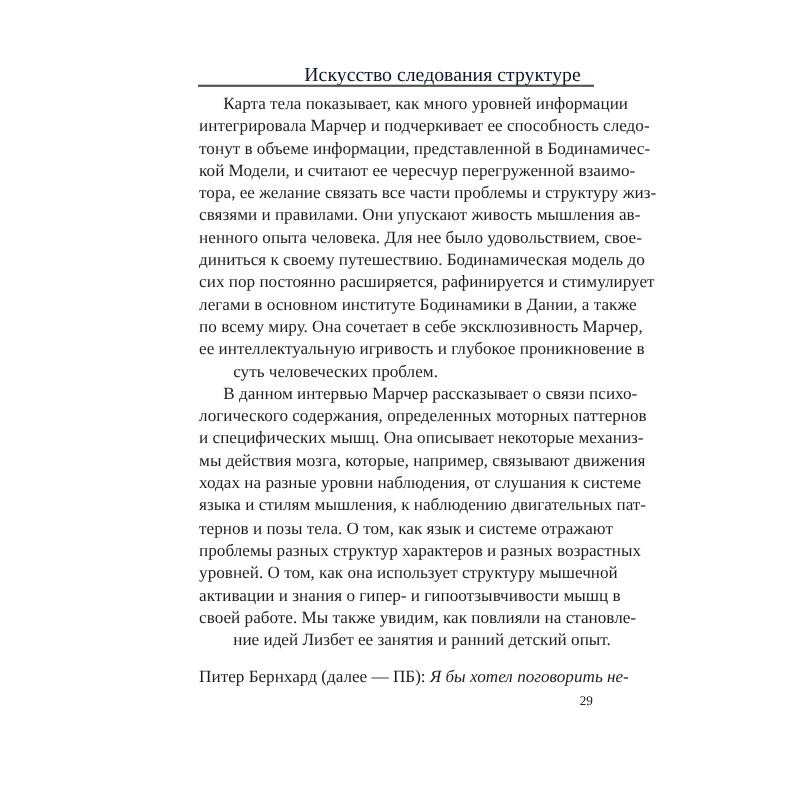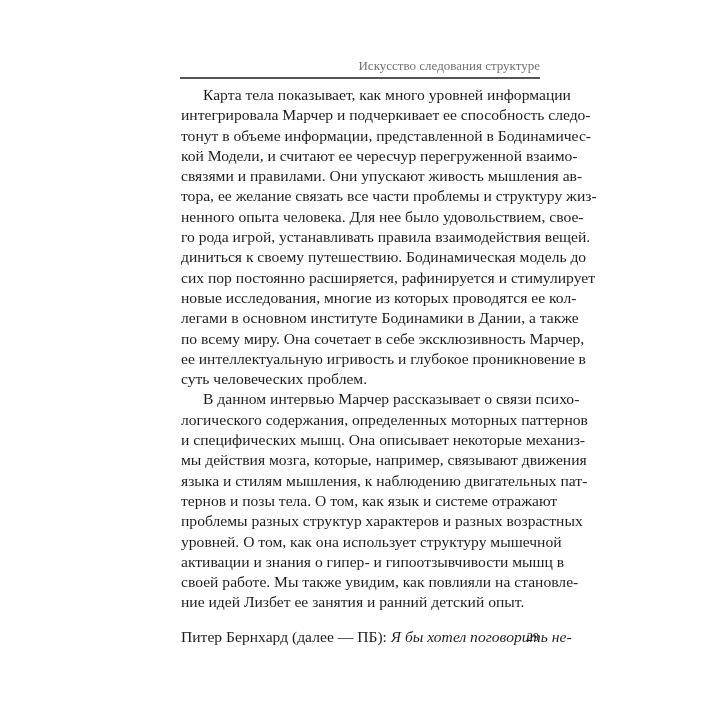--- a/index.html
+++ b/index.html
@@ -1,58 +1,57 @@
 <!DOCTYPE html>
 <html><head>
 <meta charset="utf-8">
 <style>
   html, body { margin:0; padding:0; background:#ffffff; }
   body { width:720px; height:720px; position:relative; overflow:hidden;
          font-family:"Liberation Serif","DejaVu Serif",serif; color:#1e1e1e; }
   .page { position:absolute; left:181px; top:0; width:359px; height:720px; }
-  .running-head { position:absolute; right:0; top:58px; font-size:13px; color:#737373; white-space:nowrap; }
+  .running-head { position:absolute; right:12px; top:58px; font-size:18px; color:#0f172a; white-space:nowrap; }
   .rule { position:absolute; left:-1px; right:0; top:77px; height:2px; background:#555; }
   .body { position:absolute; left:0; top:85px; width:359px; font-size:15.6px; line-height:20.3px; }
   .line { display:block; text-align:justify; text-align-last:justify; white-space:nowrap; height:20.3px; }
-  .line.last { text-align-last:left; }
+  .line.last { text-align-last:left;margin-left:31px; }
   .line.indent { padding-left:22px; }
   .gap { height:14px; }
   .it { font-style:italic; }
   .page-number { position:absolute; right:1px; top:630px; font-size:12px; }
 </style>
 </head>
 <body>
 
 <div class="page">
   <div class="running-head">Искусство следования структуре</div>
   <div class="rule"></div>
 
   <div class="body">
     <div>
       <span class="line indent">Карта тела показывает, как много уровней информации</span>
       <span class="line">интегрировала Марчер и подчеркивает ее способность следо-</span>
       <span class="line">тонут в объеме информации, представленной в Бодинамичес-</span>
       <span class="line">кой Модели, и считают ее чересчур перегруженной взаимо-</span>
+      <span class="line">тора, ее желание связать все части проблемы и структуру жиз-</span>
       <span class="line">связями и правилами. Они упускают живость мышления ав-</span>
-      <span class="line">тора, ее желание связать все части проблемы и структуру жиз-</span>
       <span class="line">ненного опыта человека. Для нее было удовольствием, свое-</span>
-      <span class="line">го рода игрой, устанавливать правила взаимодействия вещей.</span>
       <span class="line">диниться к своему путешествию. Бодинамическая модель до</span>
       <span class="line">сих пор постоянно расширяется, рафинируется и стимулирует</span>
-      <span class="line">новые исследования, многие из которых проводятся ее кол-</span>
       <span class="line">легами в основном институте Бодинамики в Дании, а также</span>
       <span class="line">по всему миру. Она сочетает в себе эксклюзивность Марчер,</span>
       <span class="line">ее интеллектуальную игривость и глубокое проникновение в</span>
       <span class="line last">суть человеческих проблем.</span>
     </div>
     <div>
       <span class="line indent">В данном интервью Марчер рассказывает о связи психо-</span>
       <span class="line">логического содержания, определенных моторных паттернов</span>
       <span class="line">и специфических мышц. Она описывает некоторые механиз-</span>
       <span class="line">мы действия мозга, которые, например, связывают движения</span>
+      <span class="line">ходах на разные уровни наблюдения, от слушания к системе</span>
       <span class="line">языка и стилям мышления, к наблюдению двигательных пат-</span>
       <span class="line">тернов и позы тела. О том, как язык и системе отражают</span>
       <span class="line">проблемы разных структур характеров и разных возрастных</span>
       <span class="line">уровней. О том, как она использует структуру мышечной</span>
       <span class="line">активации и знания о гипер- и гипоотзывчивости мышц в</span>
       <span class="line">своей работе. Мы также увидим, как повлияли на становле-</span>
       <span class="line last">ние идей Лизбет ее занятия и ранний детский опыт.</span>
     </div>
     <div class="gap"></div>
     <div>

